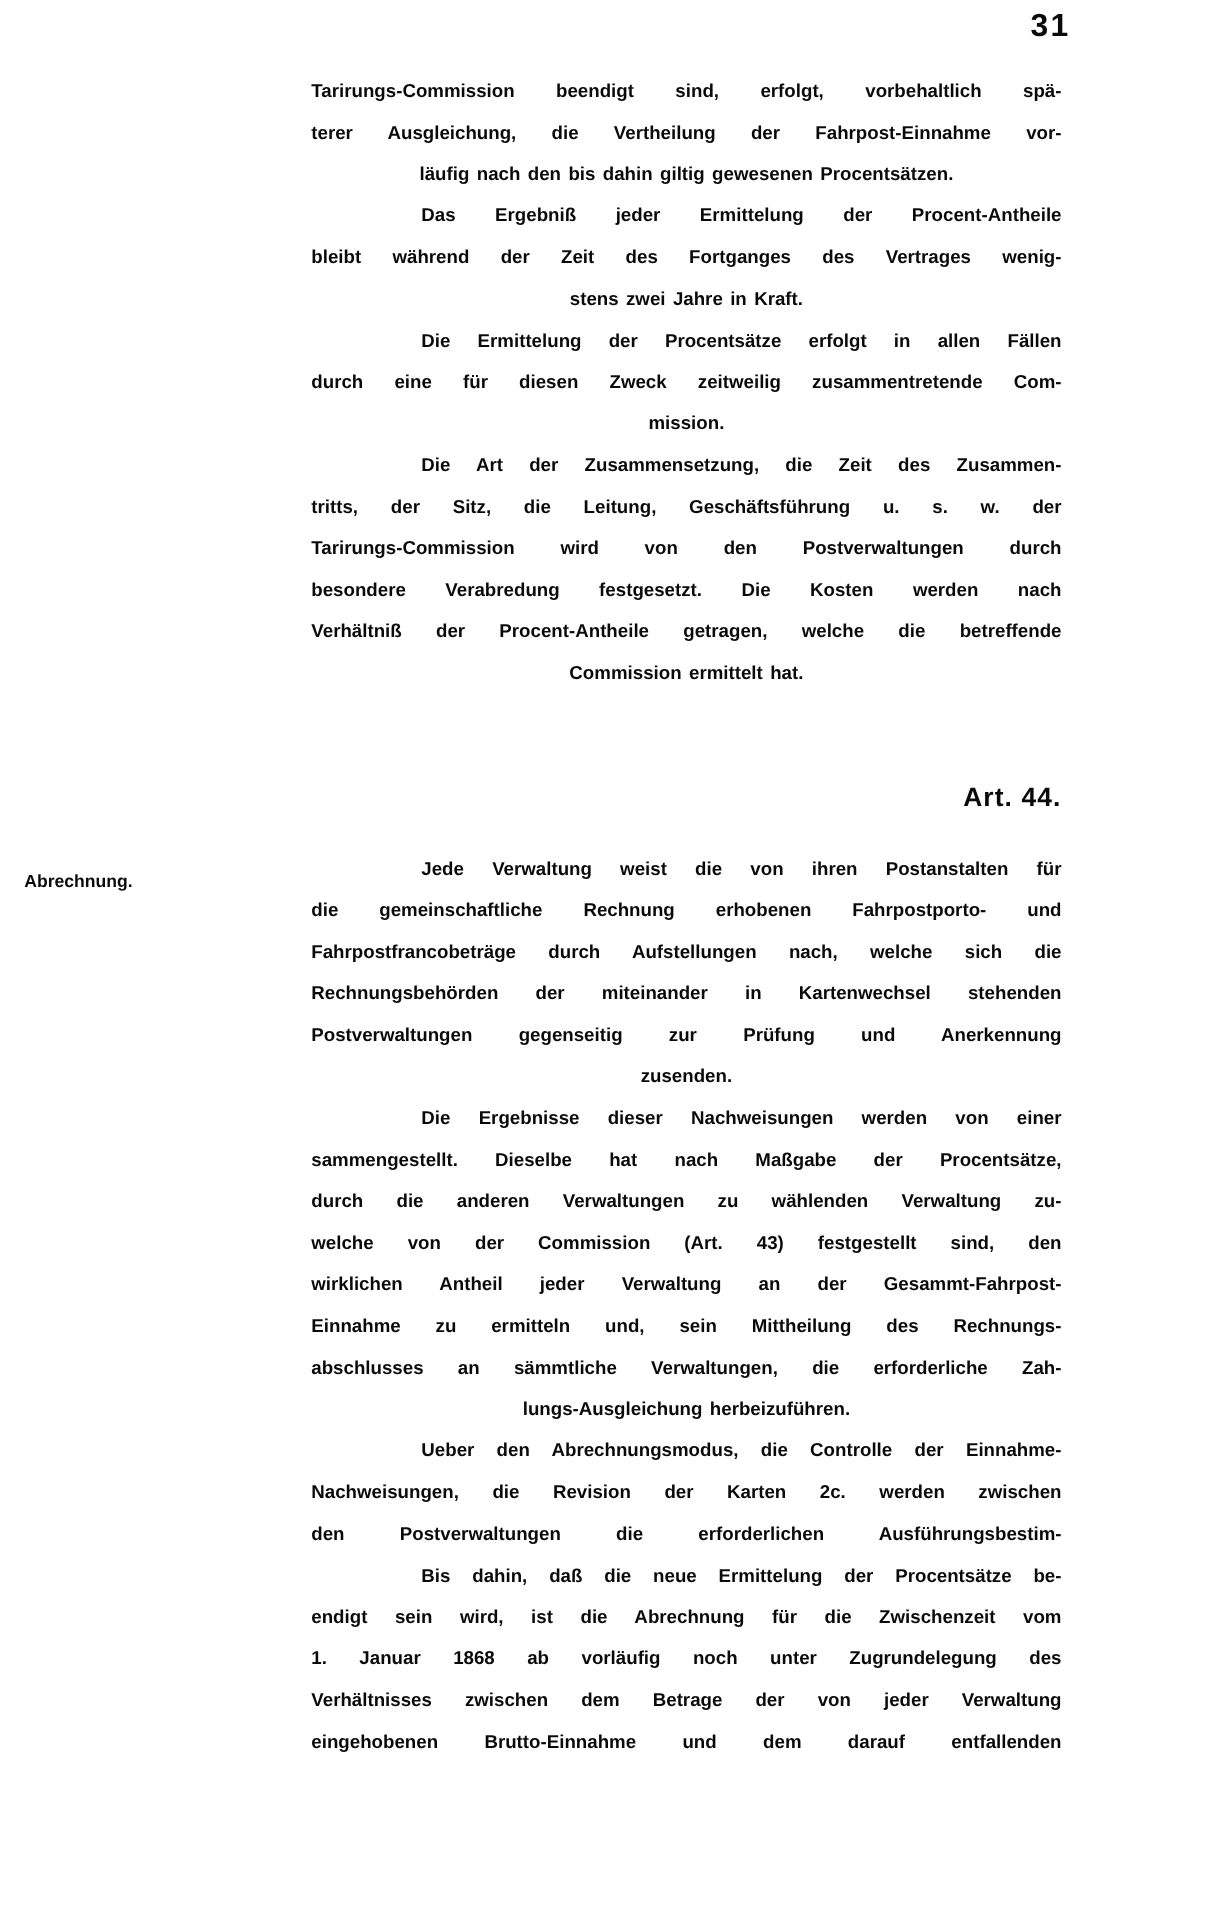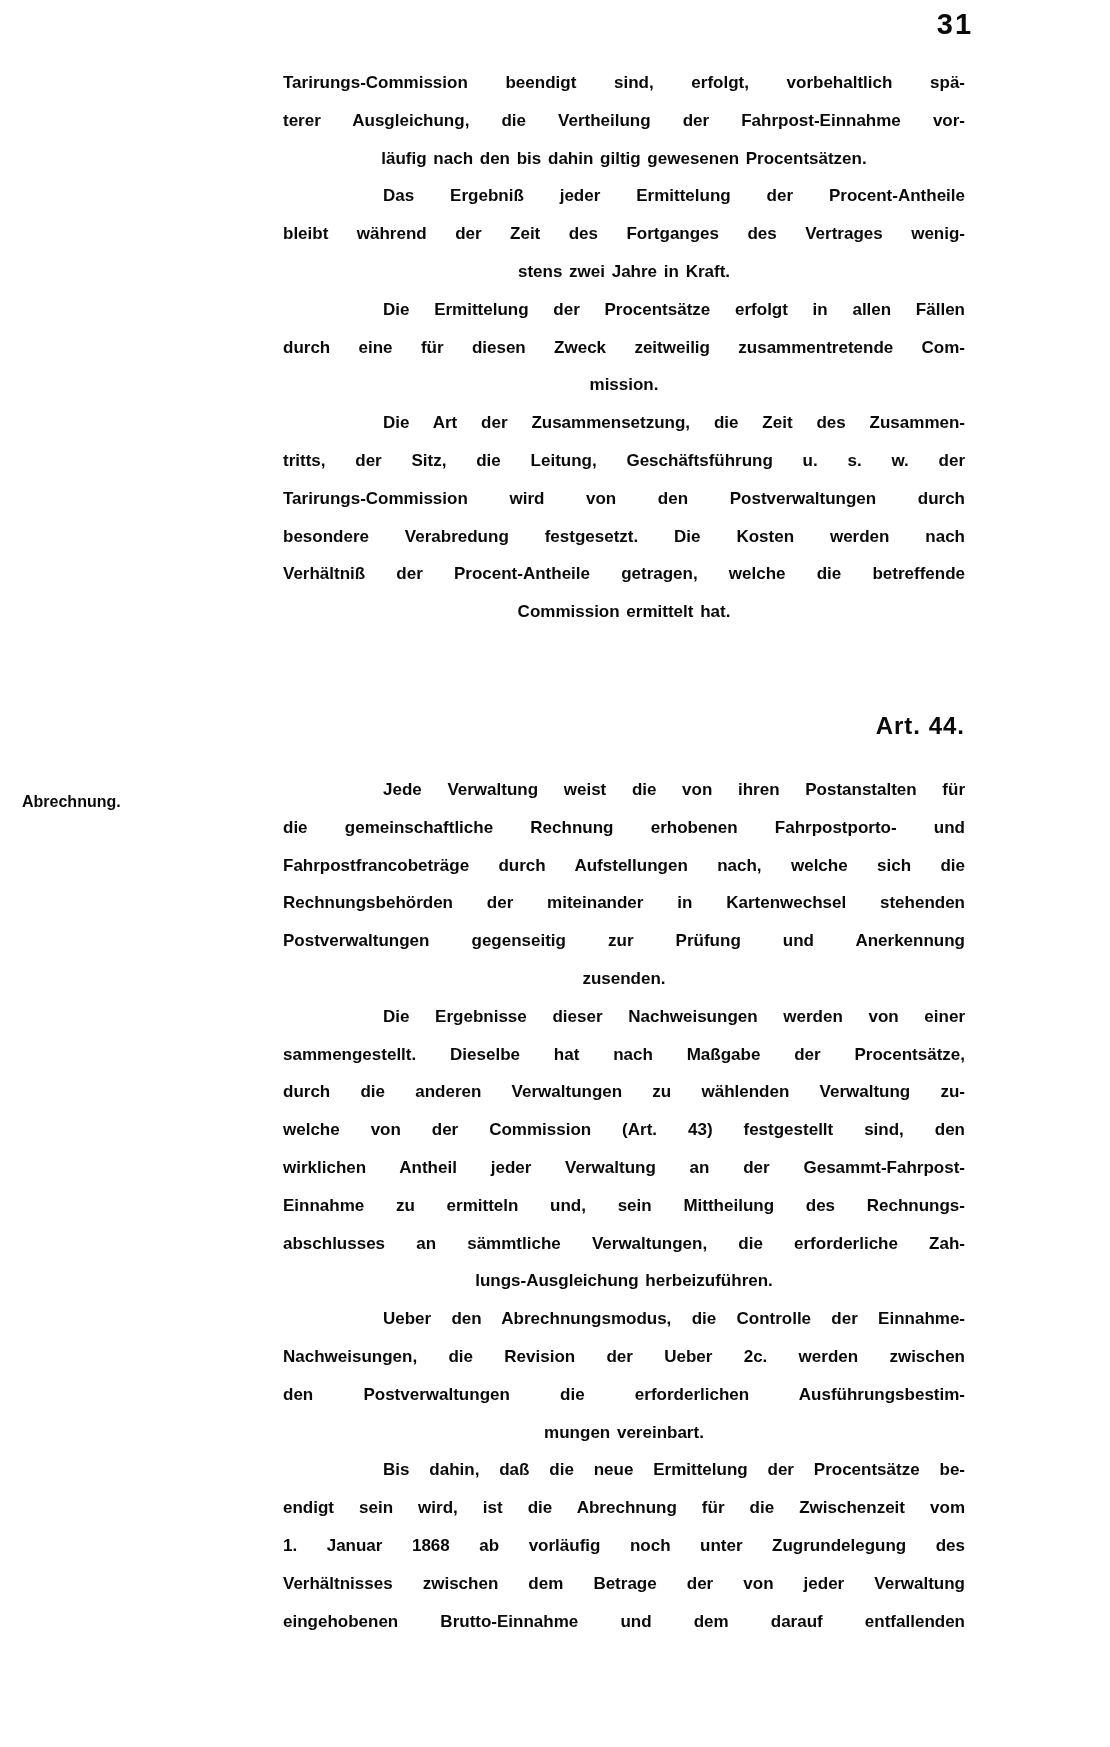--- a/index.html
+++ b/index.html
@@ -120,23 +120,22 @@
       <div class="ln j">sammengestellt.  Dieselbe hat nach Maßgabe der Procentsätze,</div>
       <div class="ln j">durch die anderen Verwaltungen zu wählenden Verwaltung zu-</div>
       <div class="ln j">welche von der Commission (Art. 43) festgestellt sind, den</div>
       <div class="ln j">wirklichen Antheil jeder Verwaltung an der Gesammt-Fahrpost-</div>
       <div class="ln j">Einnahme zu ermitteln und, sein Mittheilung des Rechnungs-</div>
       <div class="ln j">abschlusses an sämmtliche Verwaltungen, die erforderliche Zah-</div>
       <div class="ln">lungs-Ausgleichung herbeizuführen.</div>
     </div>
     <div>
       <div class="ln j ind">Ueber den Abrechnungsmodus, die Controlle der Einnahme-</div>
-      <div class="ln j">Nachweisungen, die Revision der Ueber 2c. werden zwischen</div>
+      <div class="ln j">Nachweisungen, die Revision der Karten 2c. werden zwischen</div>
       <div class="ln j">den Postverwaltungen die erforderlichen Ausführungsbestim-</div>
-      <div class="ln">mungen vereinbart.</div>
     </div>
     <div>
       <div class="ln j ind">Bis dahin, daß die neue Ermittelung der Procentsätze be-</div>
       <div class="ln j">endigt sein wird, ist die Abrechnung für die Zwischenzeit vom</div>
       <div class="ln j">1. Januar 1868 ab vorläufig noch unter Zugrundelegung des</div>
       <div class="ln j">Verhältnisses zwischen dem Betrage der von jeder Verwaltung</div>
       <div class="ln j">eingehobenen Brutto-Einnahme und dem darauf entfallenden</div>
     </div>
   </div>
 

